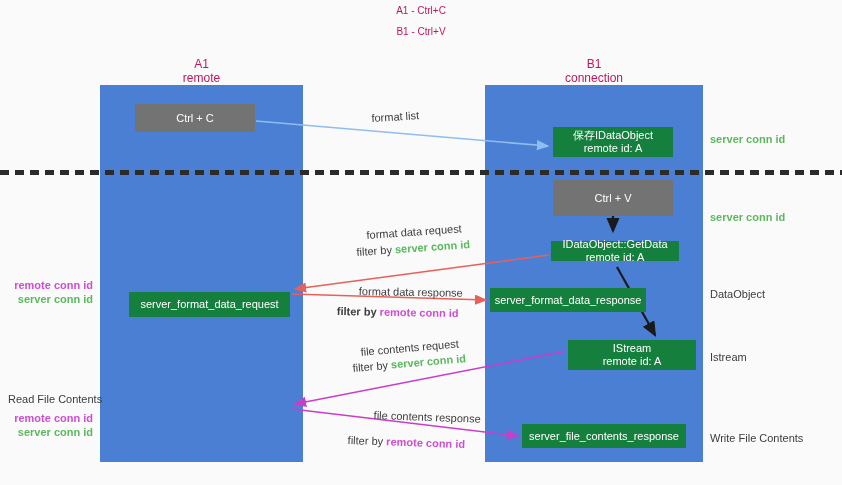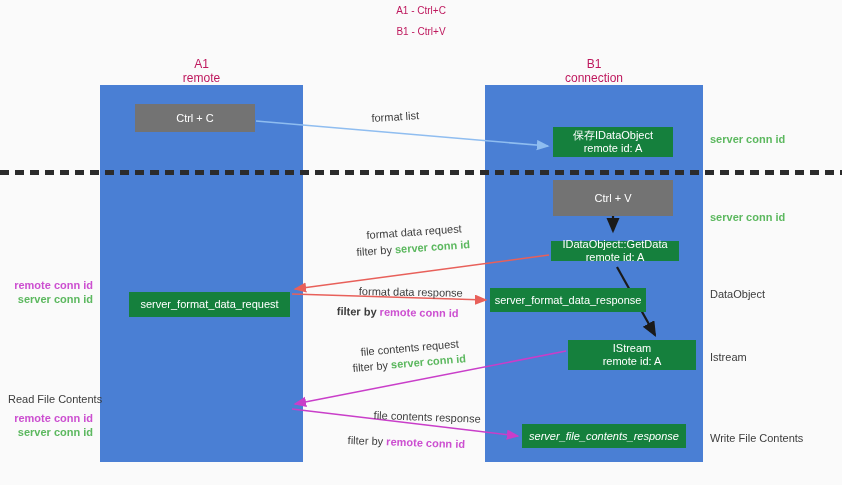--- a/index.html
+++ b/index.html
@@ -75,21 +75,21 @@
   .node.orange { background: #15803d; }
 
   #node-ctrl-c  { left: 135px; top: 104px; width: 120px; height: 28px; }
   #node-ctrl-v  { left: 553px; top: 180px; width: 120px; height: 36px; }
   #node-idataobject { left: 553px; top: 127px; width: 120px; height: 30px; }
   #node-getdata { left: 551px; top: 241px; width: 128px; height: 20px; }
   #node-istream { left: 568px; top: 340px; width: 128px; height: 30px; }
   #node-fmt-req { left: 129px; top: 292px; width: 161px; height: 25px; }
   #node-fmt-res { left: 490px; top: 288px; width: 156px; height: 24px; }
   #node-file-req { left: 129px; top: 393px; width: 161px; height: 25px; }
-  #node-file-res { left: 522px; top: 424px; width: 164px; height: 24px; font-style: italic; }
+  #node-file-res { left: 522px; top: 424px; width: 164px; height: 24px; }
 
   
   .side-label {
     font-size: 11px;
     color: #3c3c3c;
     line-height: 14px;
     white-space: nowrap;
   }
   .conn-remote { color: #cc4fd0; font-weight: bold; }
   .conn-server { color: #5cb85f; font-weight: bold; }

